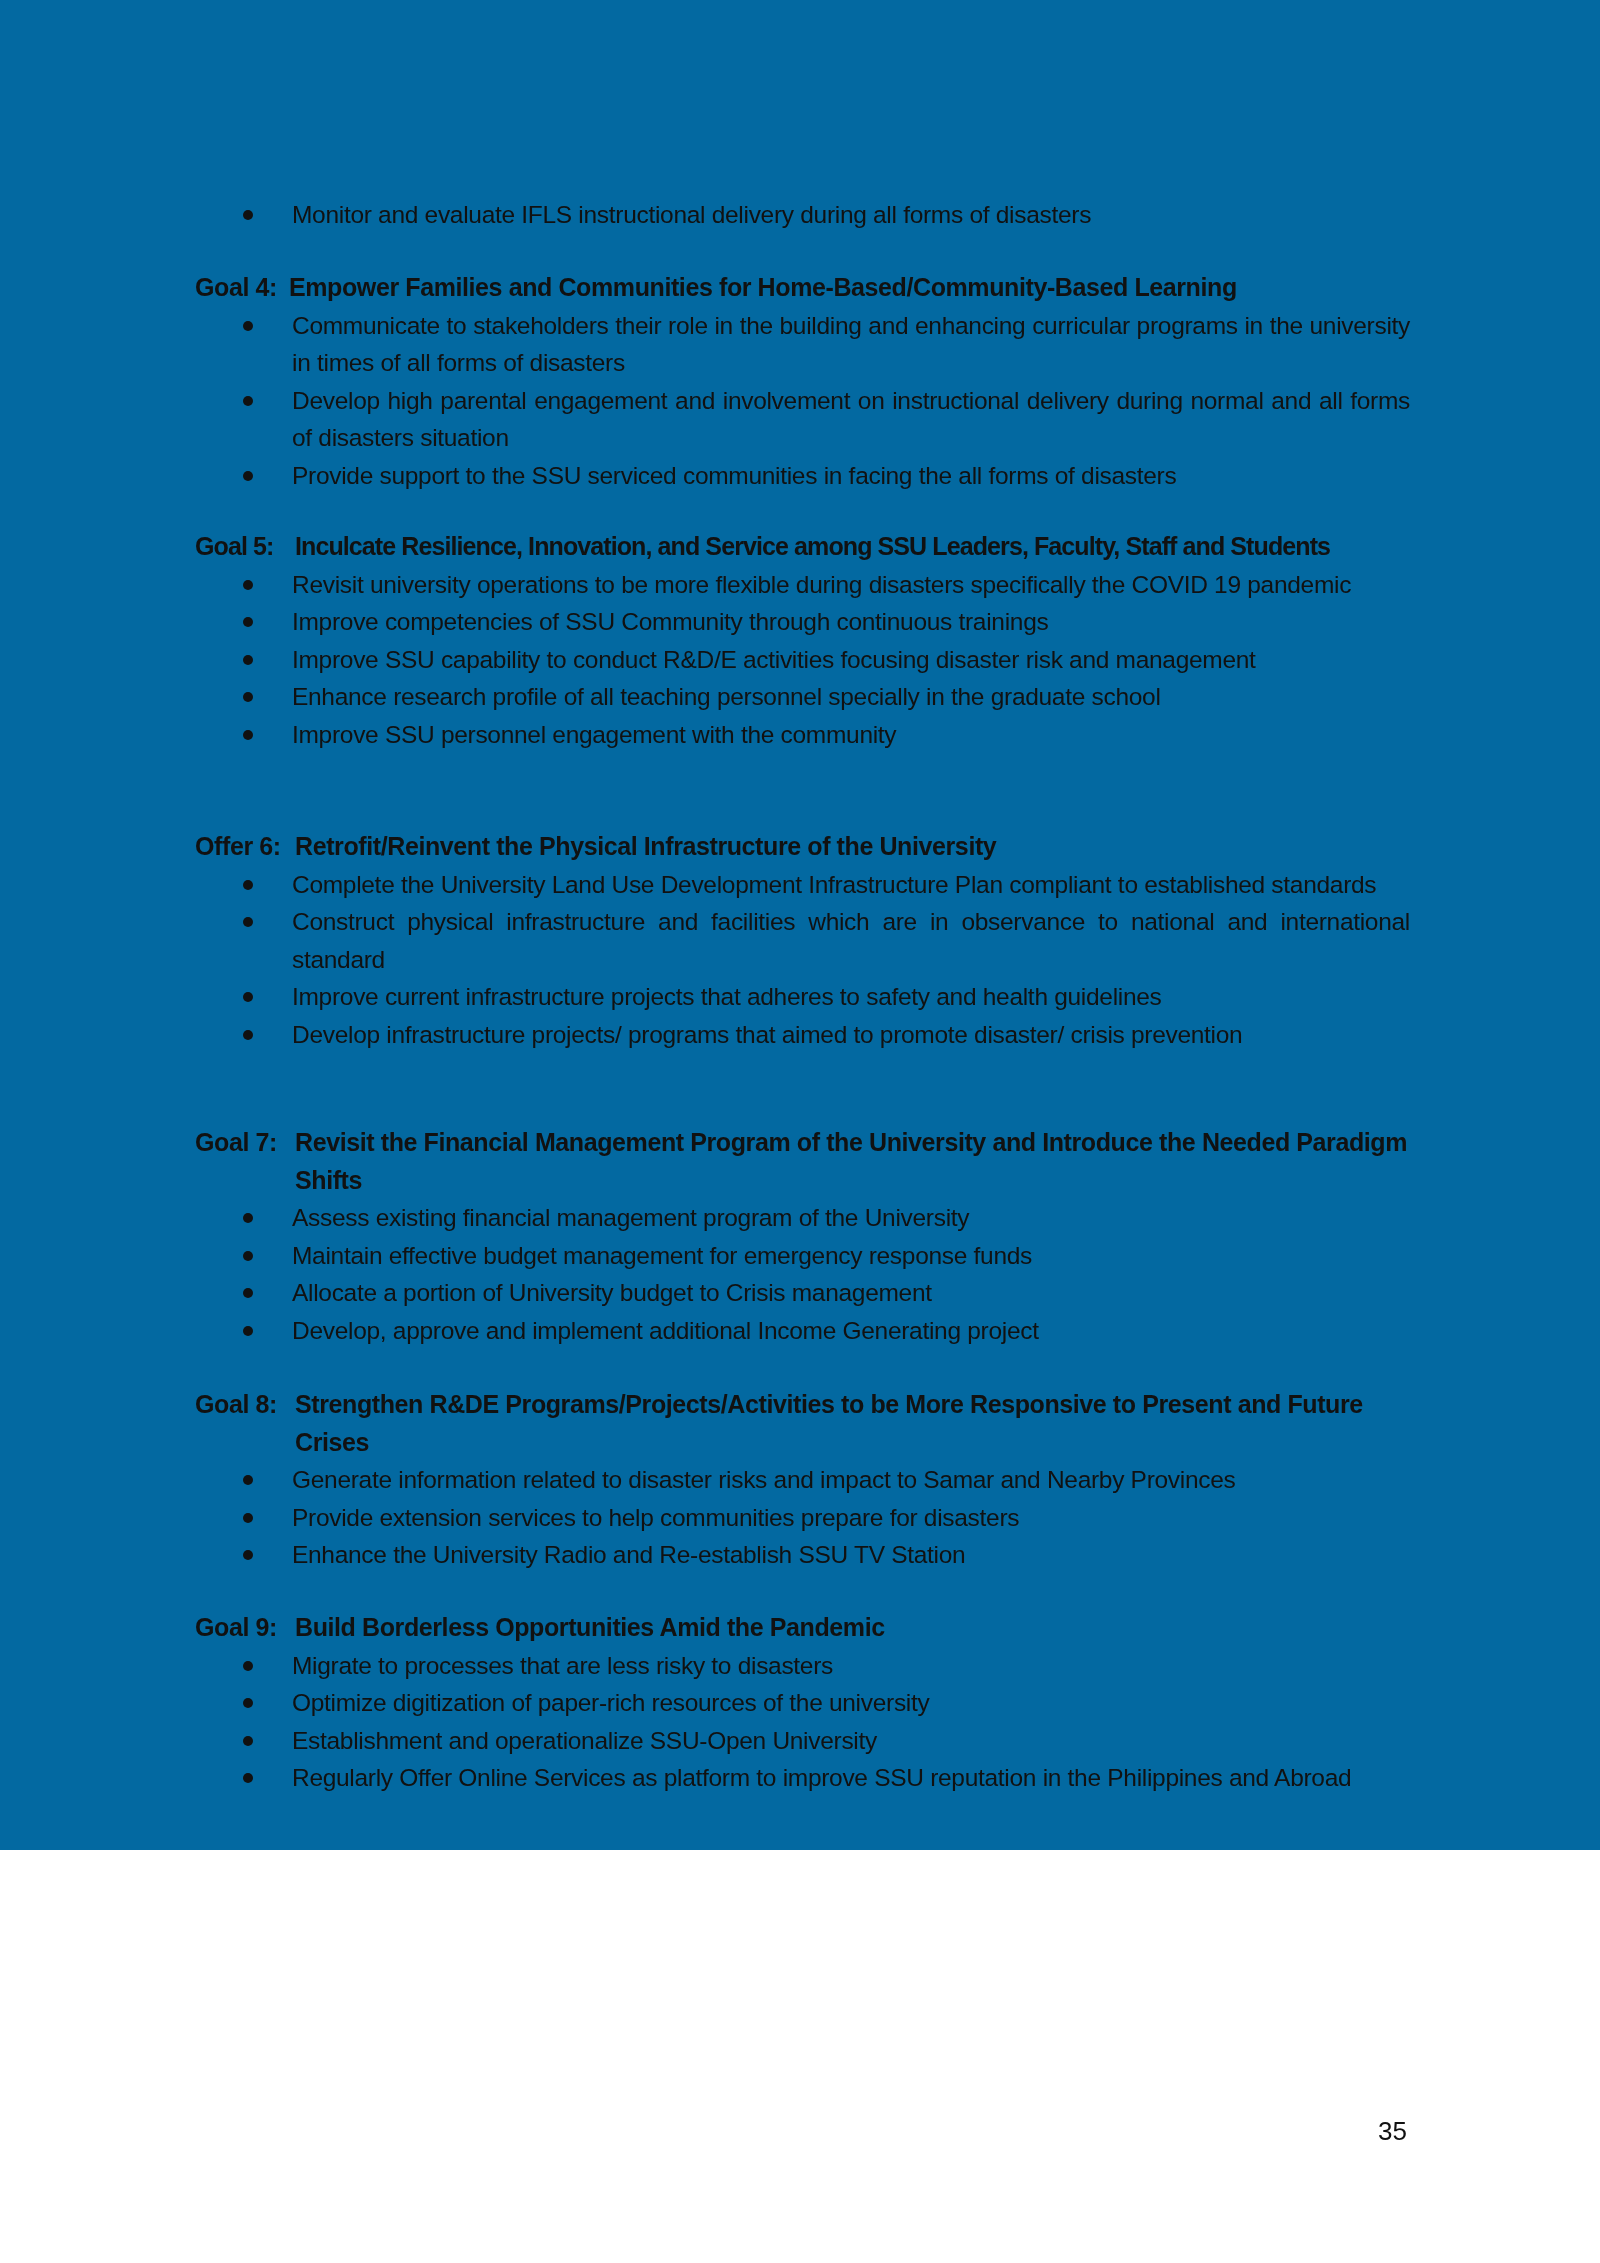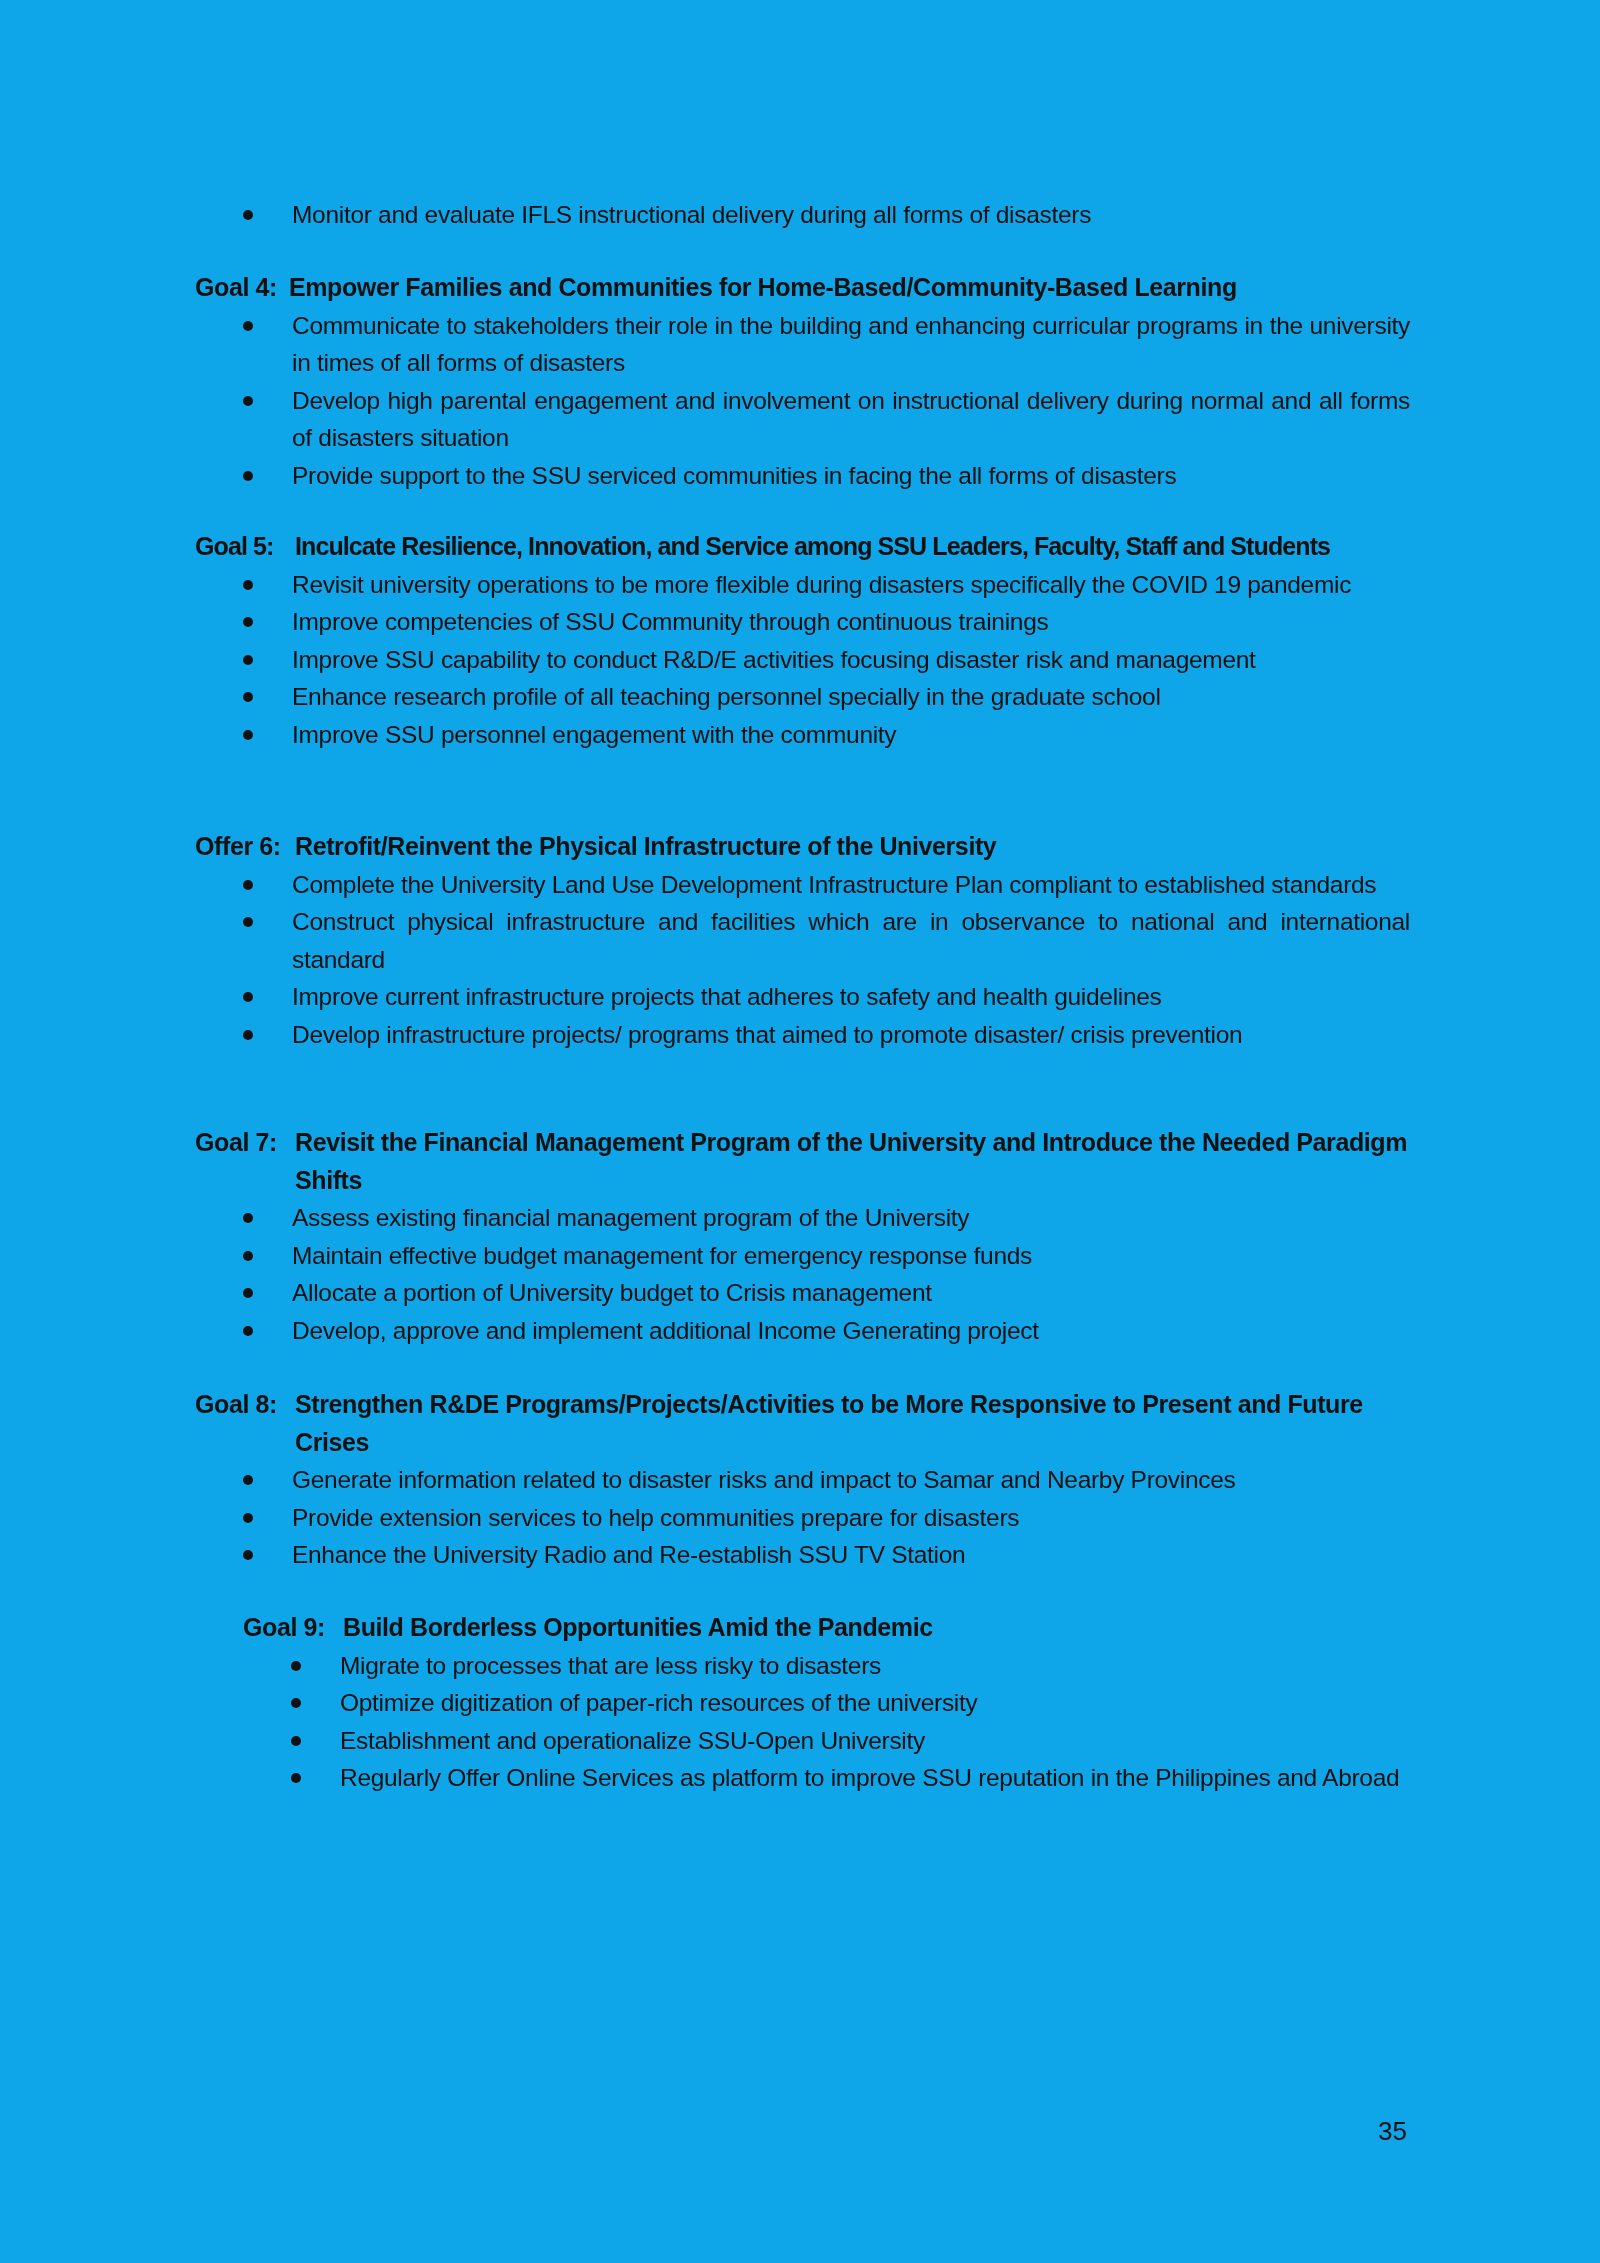--- a/index.html
+++ b/index.html
@@ -1,18 +1,18 @@
 <!DOCTYPE html>
 <html><head>
 <meta charset="utf-8">
 <style>
   html, body { margin: 0; padding: 0; background: #ffffff; }
   body { width: 1600px; height: 2263px; position: relative; overflow: hidden;
          font-family: "Liberation Sans", "DejaVu Sans", sans-serif; color: #111111; }
-  .page { position: absolute; left: 0; top: 0; width: 1600px; height: 2263px; background: #0ea5e9; }
+  .page { position: absolute; left: 0; top: 0; width: 1600px; height: 1850px; background: #0369a1; }
   .block { position: absolute; left: 195px; width: 1215px; }
   .bullet-item { position: relative; padding-left: 97px; text-align: justify; font-size: 24.5px; line-height: 37.6px; letter-spacing: -0.3px; }
   .bullet-item .dot { position: absolute; left: 48px; top: 14px; width: 10px; height: 10px; border-radius: 50%; background: #111; }
   .goal-heading { position: relative; font-weight: bold; font-size: 25px; line-height: 37.6px; padding-left: 100px; letter-spacing: -0.4px; }
   .goal-heading .goal-label { position: absolute; left: 0; top: 0; }
   .goal-heading.tight { padding-left: 94px; }
   .page-number { position: absolute; left: 1378px; top: 2115px; font-size: 26px; line-height: 32px; }
 </style>
 </head>
 <body>
@@ -73,21 +73,21 @@
   <div class="block" style="top:1386px;">
     <div class="goal-heading">
       <span class="goal-label">Goal 8:</span>
       <span>Strengthen R&amp;DE Programs/Projects/Activities to be More Responsive to Present and Future Crises</span>
     </div>
     <div class="bullet-item"><span class="dot"></span><span>Generate information related to disaster risks and impact to Samar and Nearby Provinces</span></div>
     <div class="bullet-item"><span class="dot"></span><span>Provide extension services to help communities prepare for disasters</span></div>
     <div class="bullet-item"><span class="dot"></span><span>Enhance the University Radio and Re-establish SSU TV Station</span></div>
   </div>
 
-  <div class="block" style="top:1609px;margin-left:48px;">
+  <div class="block" style="top:1609px;">
     <div class="goal-heading">
       <span class="goal-label">Goal 9:</span>
       <span>Build Borderless Opportunities Amid the Pandemic</span>
     </div>
     <div class="bullet-item"><span class="dot"></span><span>Migrate to processes that are less risky to disasters</span></div>
     <div class="bullet-item"><span class="dot"></span><span>Optimize digitization of paper-rich resources of the university</span></div>
     <div class="bullet-item"><span class="dot"></span><span>Establishment and operationalize SSU-Open University</span></div>
     <div class="bullet-item"><span class="dot"></span><span>Regularly Offer Online Services as platform to improve SSU reputation in the Philippines and Abroad</span></div>
   </div>
 

